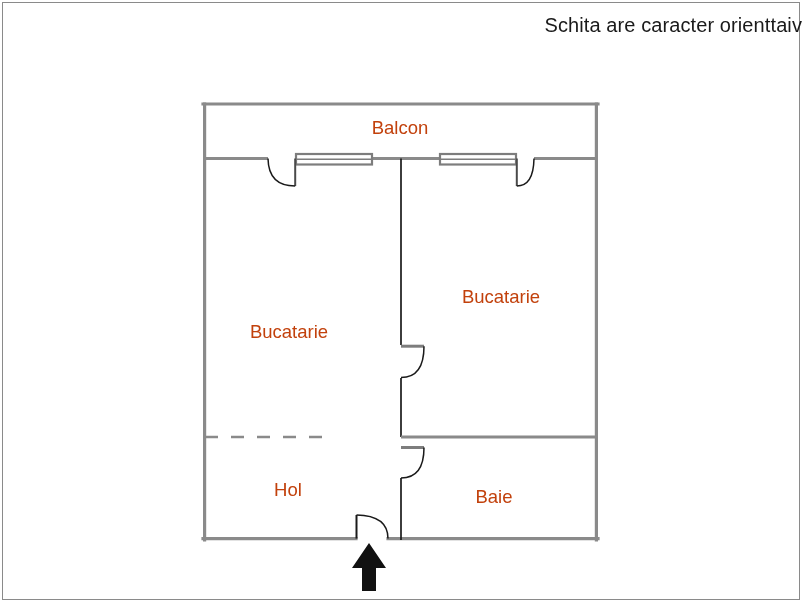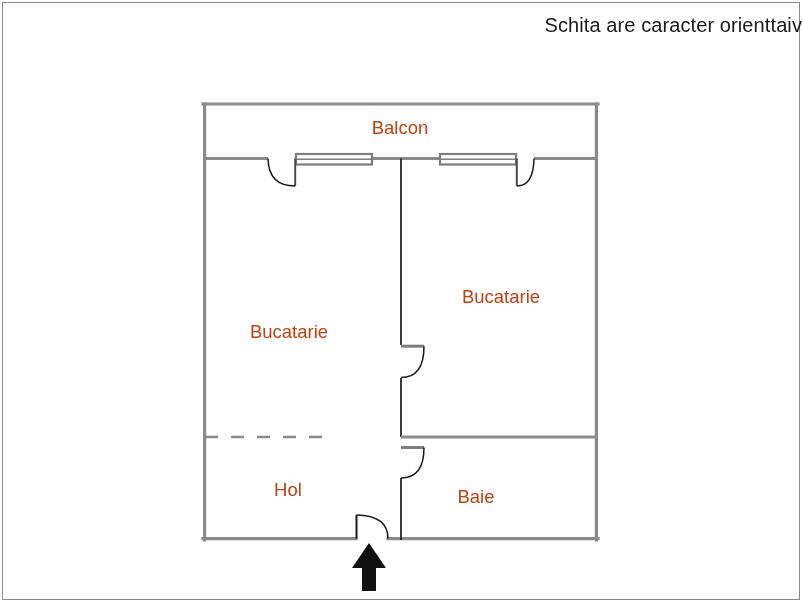--- a/index.html
+++ b/index.html
@@ -57,21 +57,21 @@
     font-size: 18.5px;
     color: #c2410c;
     white-space: nowrap;
     transform: translate(-50%, -50%);
     text-align: right;
   }
   .room-label.balcon   { left: 400px; top: 128px; }
   .room-label.bucatarie{ left: 289px; top: 332px; }
   .room-label.dormitor { left: 501px; top: 297px; }
   .room-label.hol      { left: 288px; top: 490px; }
-  .room-label.baie     { left: 476px; top: 497px; }
+  .room-label.baie     { left: 494px; top: 497px; }
 </style>
 </head>
 <body>
 
 <div class="screen">
 
   <div class="image-frame"></div>
 
   <div class="plan-title">Schita are caracter orienttaiv</div>
 

